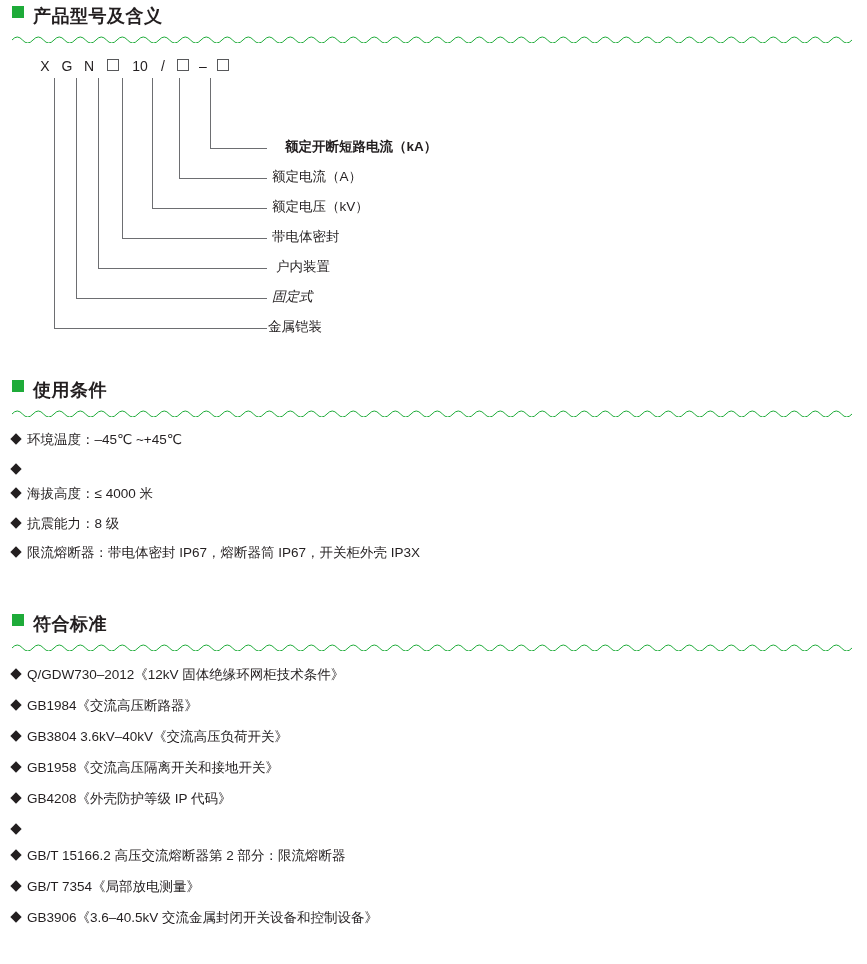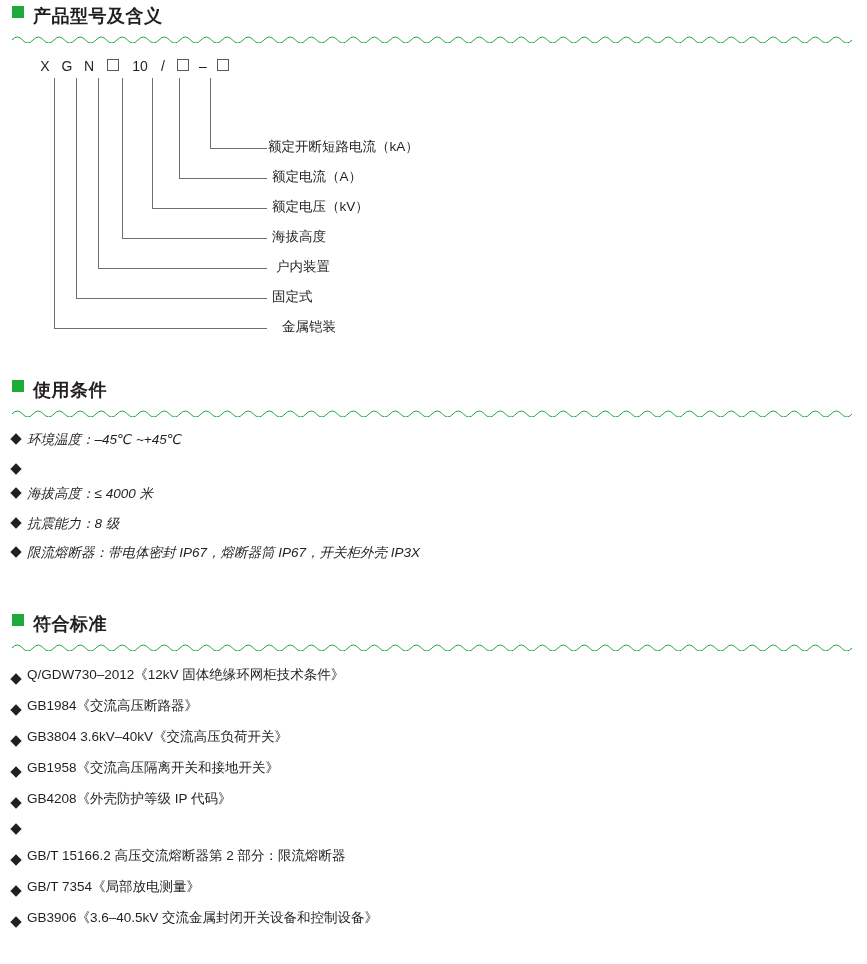--- a/index.html
+++ b/index.html
@@ -117,21 +117,21 @@
   .bullet-item .dia {
     flex: 0 0 auto;
     width: 8px;
     height: 8px;
     background: #231f20;
     transform: rotate(45deg);
     margin-top: 3px;
   }
   .bullet-item .txt { display: inline-block; }
 
-  .std-item { margin-bottom: 15px; align-items: flex-end; }
+  .std-item { margin-bottom: 15px; }
 </style>
 </head>
 <body>
 
 <div class="page">
 
   <div class="section-head" style="top:6px;">
     <div class="title-row">
       <span class="sq"></span>
       <span class="title-txt">产品型号及含义</span>
@@ -149,53 +149,53 @@
       <span class="ch" style="width:22px">N</span>
       <span class="ch" style="width:26px"><span class="box"></span></span>
       <span class="ch" style="width:28px">10</span>
       <span class="ch" style="width:18px">/</span>
       <span class="ch" style="width:22px"><span class="box"></span></span>
       <span class="ch" style="width:18px">–</span>
       <span class="ch" style="width:22px"><span class="box"></span></span>
     </div>
 
     <div class="leader" style="left:198px; top:26px; width:56px; height:70px;"></div>
-    <div class="leader-label" style="left:256px; top:88px;">额定开断短路电流（kA）</div>
+    <div class="leader-label" style="left:273px; top:88px;font-weight:bold;">额定开断短路电流（kA）</div>
 
     <div class="leader" style="left:167px; top:26px; width:87px; height:100px;"></div>
     <div class="leader-label" style="left:260px; top:118px;">额定电流（A）</div>
 
     <div class="leader" style="left:140px; top:26px; width:114px; height:130px;"></div>
     <div class="leader-label" style="left:260px; top:148px;">额定电压（kV）</div>
 
     <div class="leader" style="left:110px; top:26px; width:144px; height:160px;"></div>
-    <div class="leader-label" style="left:260px; top:178px;">海拔高度</div>
+    <div class="leader-label" style="left:260px; top:178px;">带电体密封</div>
 
     <div class="leader" style="left:86px; top:26px; width:168px; height:190px;"></div>
     <div class="leader-label" style="left:264px; top:208px;">户内装置</div>
 
     <div class="leader" style="left:64px; top:26px; width:190px; height:220px;"></div>
-    <div class="leader-label" style="left:260px; top:238px;">固定式</div>
+    <div class="leader-label" style="left:260px; top:238px;font-style:italic;">固定式</div>
 
     <div class="leader" style="left:42px; top:26px; width:212px; height:250px;"></div>
-    <div class="leader-label" style="left:270px; top:268px;font-family:Liberation Serif, serif;">金属铠装</div>
+    <div class="leader-label" style="left:256px; top:268px;font-family:Liberation Serif, serif;">金属铠装</div>
 
   </div>
 
   <div class="section-head" style="top:380px;">
     <div class="title-row">
       <span class="sq"></span>
       <span class="title-txt">使用条件</span>
     </div>
     <svg class="wave" viewBox="0 0 843 9" preserveAspectRatio="none">
       <path d="M0,6 Q5.3,0 10.5,6 T21,6 T31.5,6 T42,6 T52.5,6 T63,6 T73.5,6 T84,6 T94.5,6 T105,6 T115.5,6 T126,6 T136.5,6 T147,6 T157.5,6 T168,6 T178.5,6 T189,6 T199.5,6 T210,6 T220.5,6 T231,6 T241.5,6 T252,6 T262.5,6 T273,6 T283.5,6 T294,6 T304.5,6 T315,6 T325.5,6 T336,6 T346.5,6 T357,6 T367.5,6 T378,6 T388.5,6 T399,6 T409.5,6 T420,6 T430.5,6 T441,6 T451.5,6 T462,6 T472.5,6 T483,6 T493.5,6 T504,6 T514.5,6 T525,6 T535.5,6 T546,6 T556.5,6 T567,6 T577.5,6 T588,6 T598.5,6 T609,6 T619.5,6 T630,6 T640.5,6 T651,6 T661.5,6 T672,6 T682.5,6 T693,6 T703.5,6 T714,6 T724.5,6 T735,6 T745.5,6 T756,6 T766.5,6 T777,6 T787.5,6 T798,6 T808.5,6 T819,6 T829.5,6 T840,6" fill="none" stroke="#1eab39" stroke-width="1"></path>
     </svg>
   </div>
 
-  <div class="bullet-list" style="top:432px;font-style:italic;">
+  <div class="bullet-list" style="top:432px;">
     <div class="bullet-item">
       <span class="dia"></span>
       <span class="txt">环境温度：–45℃ ~+45℃</span>
     </div>
     <div class="bullet-item">
       <span class="dia"></span>
     </div>
     <div class="bullet-item">
       <span class="dia"></span>
       <span class="txt">海拔高度：≤ 4000 米</span>

